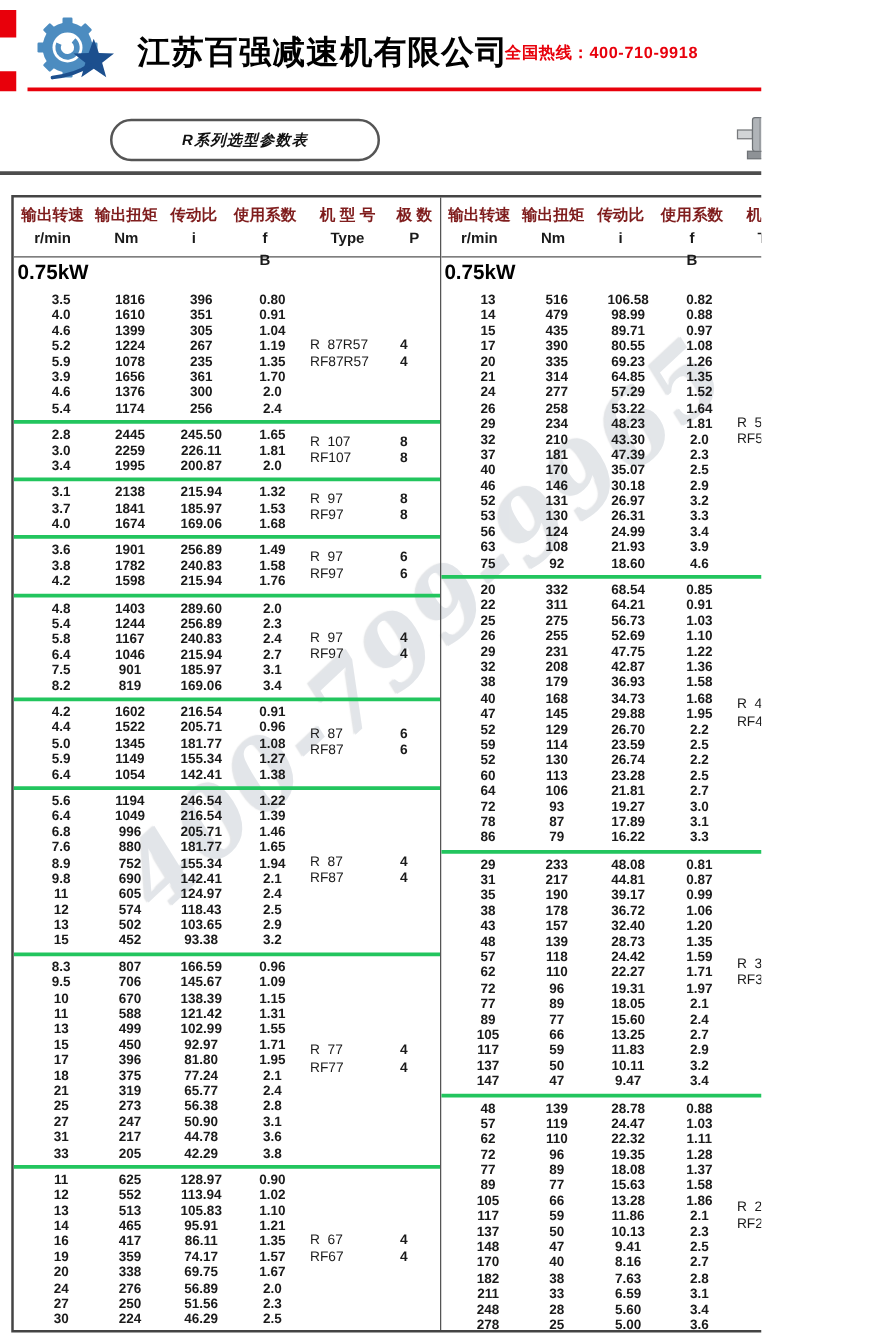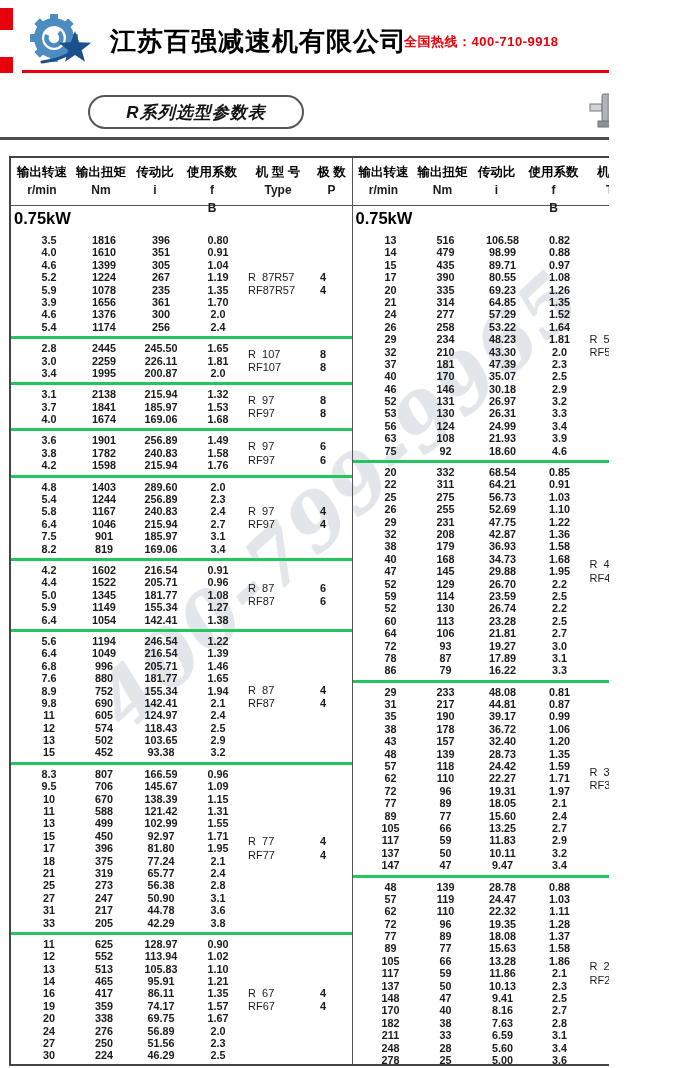--- a/index.html
+++ b/index.html
@@ -8,37 +8,37 @@
   
   .red-tab{position:absolute;left:0;width:13px;background:#e8000b;}
   .red-tab.t1{top:8px;height:22px}
   .red-tab.t2{top:57px;height:16px}
   .logo{position:absolute;left:28px;top:10px;}
   .company{position:absolute;left:110px;top:24px;font-size:26px;font-weight:bold;letter-spacing:1px;color:#000;}
   .hotline{position:absolute;left:404px;top:33px;font-size:13px;font-weight:bold;color:#e8000b;letter-spacing:.5px;}
   .red-line{position:absolute;left:22px;top:70px;width:656px;height:3px;background:#e8000b;}
   .badge{position:absolute;left:88px;top:95px;width:212px;height:30px;border:2px solid #555;border-radius:17px;
          display:flex;align-items:center;justify-content:center;}
-  .badge span{font-size:17px;font-weight:bold;font-style:italic;letter-spacing:1px;color:#111;}
+  .badge span{font-size:12px;font-weight:bold;font-style:italic;letter-spacing:1px;color:#111;}
   .motor{position:absolute;left:588px;top:82px;}
   .dark-line{position:absolute;left:0;top:137px;width:700px;height:3px;background:#4d4d4d;}
   
   .watermark{position:absolute;left:10px;top:455px;width:660px;text-align:center;
              transform:rotate(-43deg);font-family:"DejaVu Serif",serif;font-style:italic;font-weight:bold;
              font-size:76px;letter-spacing:3px;color:#ccd1d8;opacity:.55;z-index:1;pointer-events:none;
              text-shadow:2px 2px 2px rgba(255,255,255,.8),-1px -1px 1px rgba(140,146,156,.45);}
   
   .ptable{position:absolute;left:9px;top:156px;width:682px;height:906px;border:2px solid #444;
           display:flex;z-index:2;background:transparent;}
   .half{width:339px;flex:1;overflow:hidden;}
   .half.right{border-left:1px solid #555;}
   .col-headers{height:43px;border-bottom:1px solid #555;padding-top:4px;}
   .hdr-row{display:flex;}
   .hdr-row span{display:inline-block;text-align:center;font-weight:bold;}
-  .hdr-row.cn span{font-size:12.5px;height:20px;line-height:20px;color:#000000;}
+  .hdr-row.cn span{font-size:12.5px;height:20px;line-height:20px;color:#7f1d1d;}
   .hdr-row.en span{font-size:12px;height:18px;line-height:16px;}
   .hdr-row span:nth-child(1){width:62px}
   .hdr-row span:nth-child(2){width:56px}
   .hdr-row span:nth-child(3){width:52px}
   .hdr-row span:nth-child(4){width:62px}
   .hdr-row span:nth-child(5){width:70px}
   .hdr-row span:nth-child(6){width:37px}
   .sub{font-size:8.5px;vertical-align:-2px;}
   .power-label{height:25px;line-height:25px;padding-left:3px;font-size:16.5px;font-weight:bold;color:#000;}
   .block{position:relative;padding:3px 0;}

